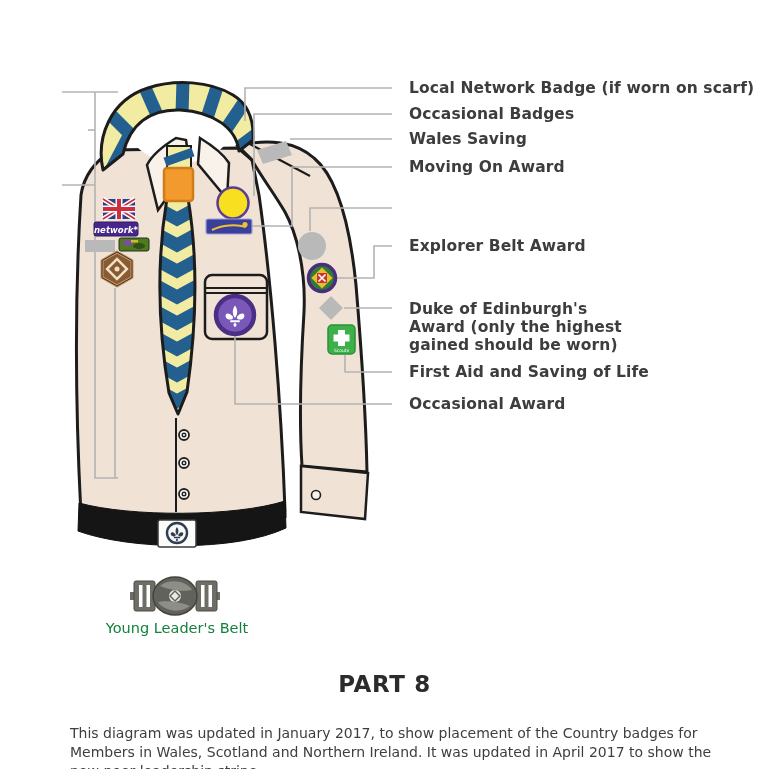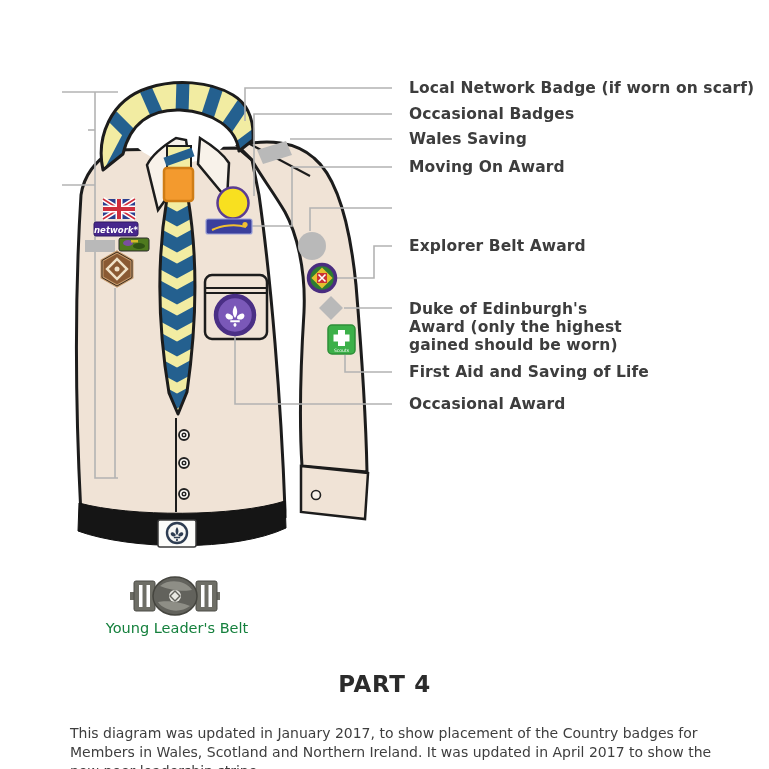--- a/index.html
+++ b/index.html
@@ -232,16 +232,16 @@
   <div class="lbl" style="top:105px">Occasional Badges</div>
   <div class="lbl" style="top:130px">Wales Saving</div>
   <div class="lbl" style="top:158px">Moving On Award</div>
   <div class="lbl" style="top:237px">Explorer Belt Award</div>
   <div class="lbl wrap" style="top:300px">Duke of Edinburgh's Award (only the highest gained should be worn)</div>
   <div class="lbl" style="top:363px">First Aid and Saving of Life</div>
   <div class="lbl" style="top:395px">Occasional Award</div>
 
   <div class="belt-caption">Young Leader's Belt</div>
 
-  <div class="part-title">PART 4</div>
+  <div class="part-title">PART 8</div>
 
   <div class="footer">This diagram was updated in January 2017, to show placement of the Country badges for Members in Wales, Scotland and Northern Ireland. It was updated in April 2017 to show the new peer leadership stripe.</div>
 </div>
 
 </body></html>

